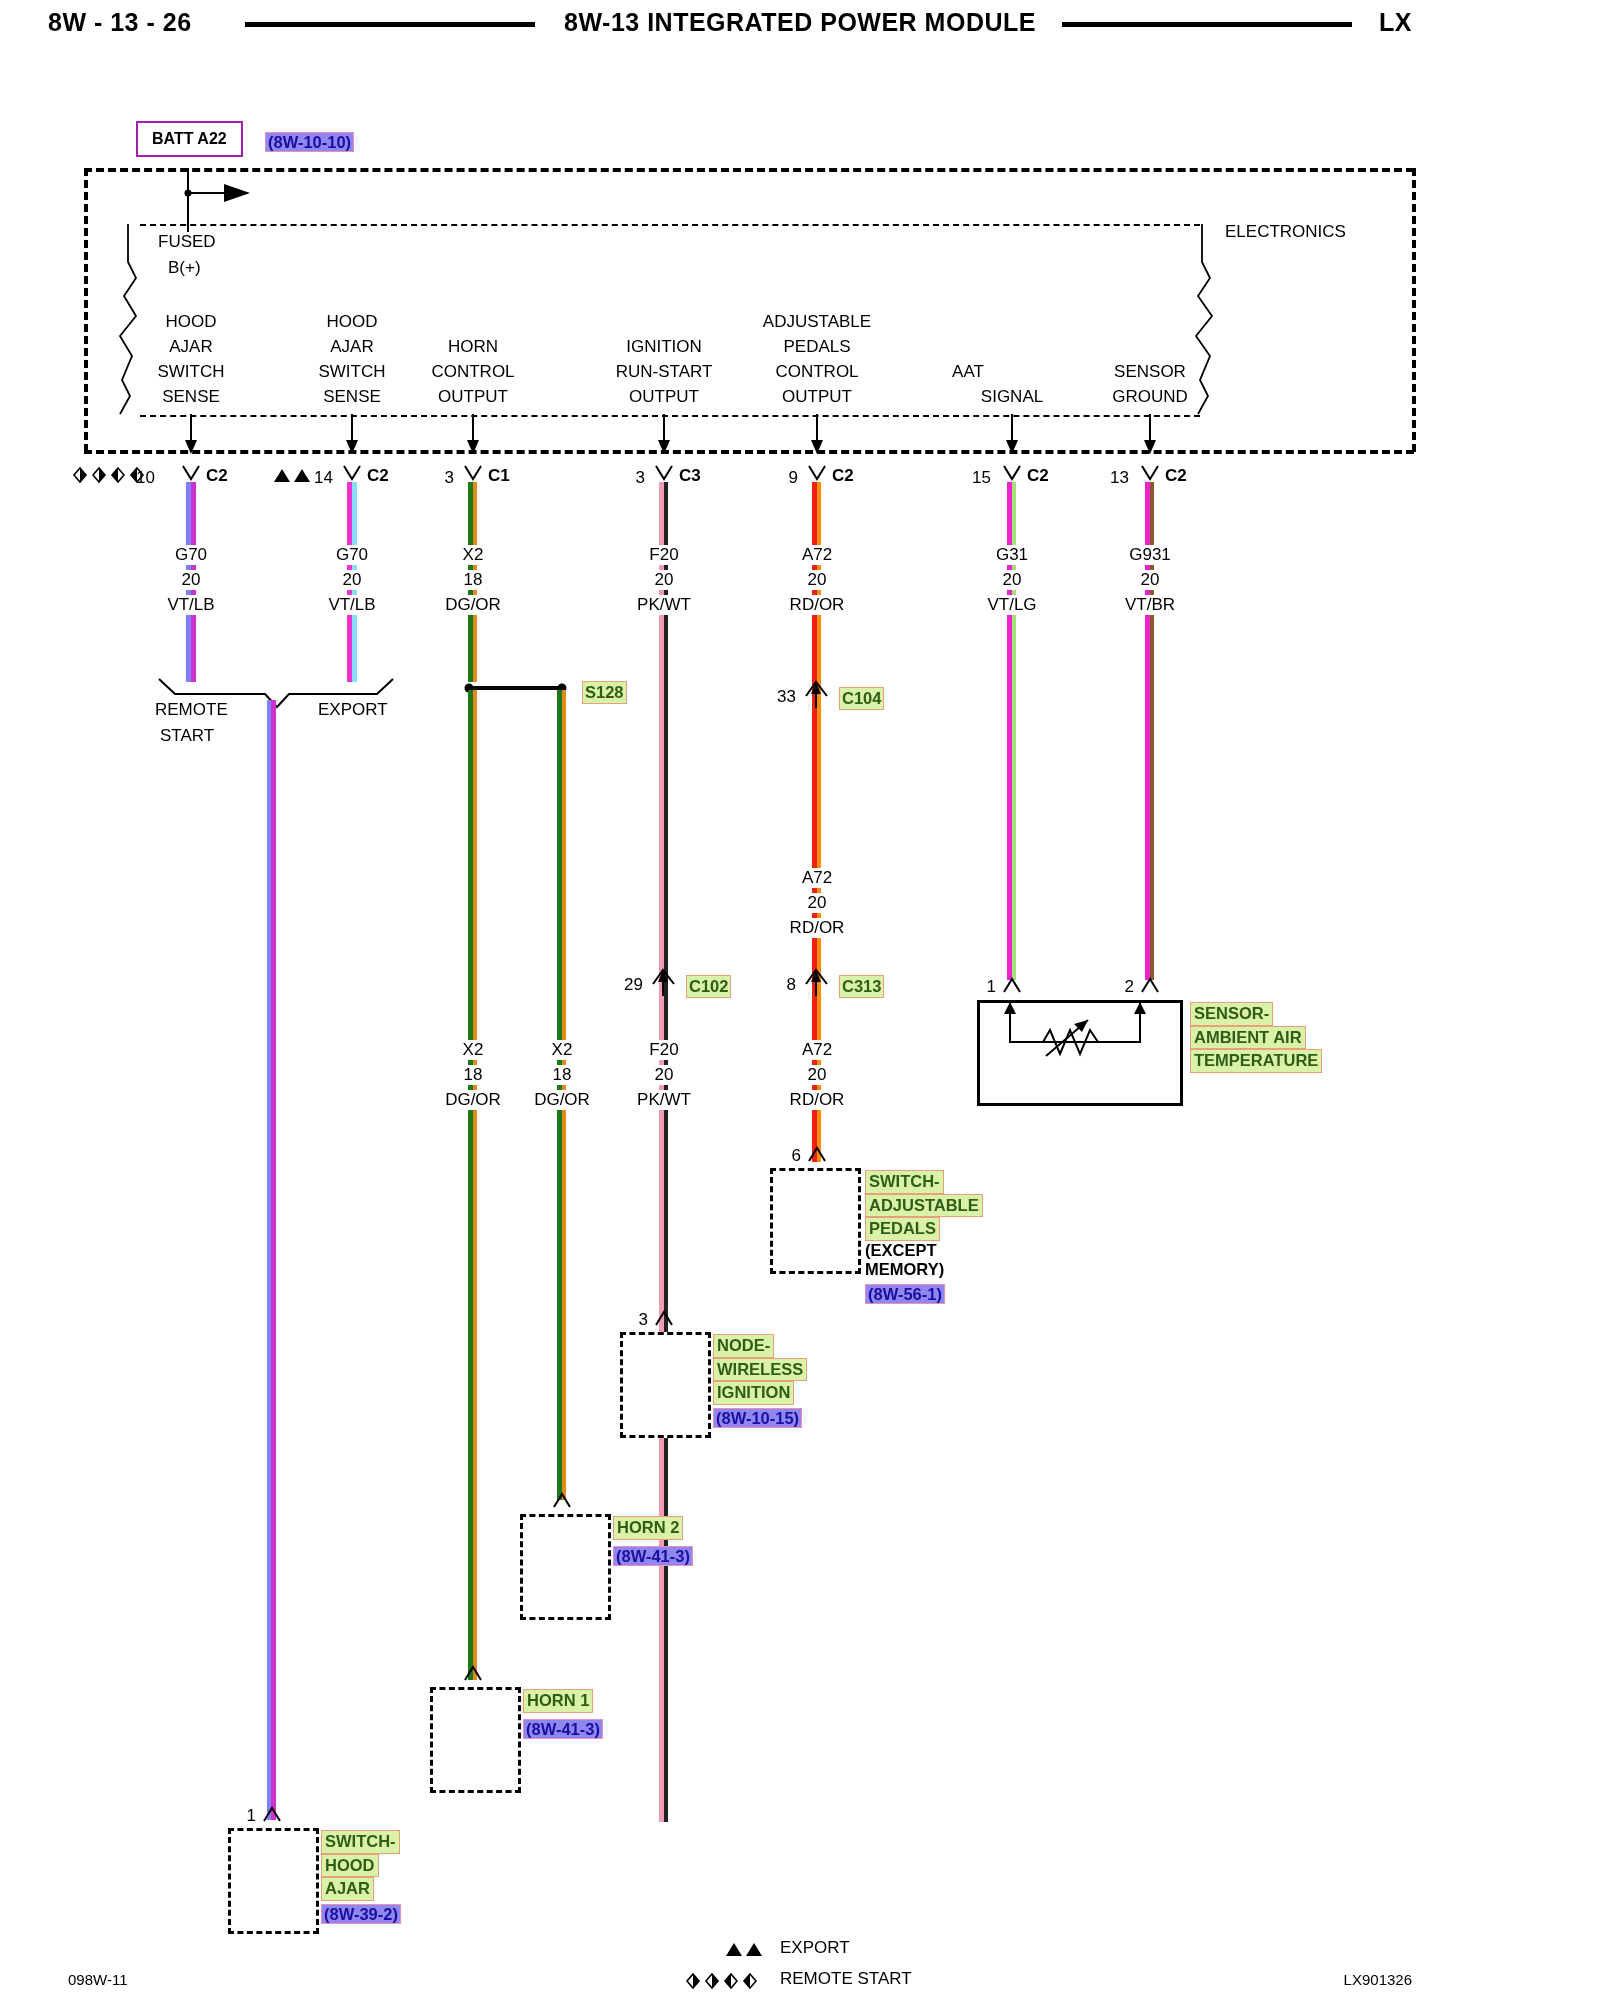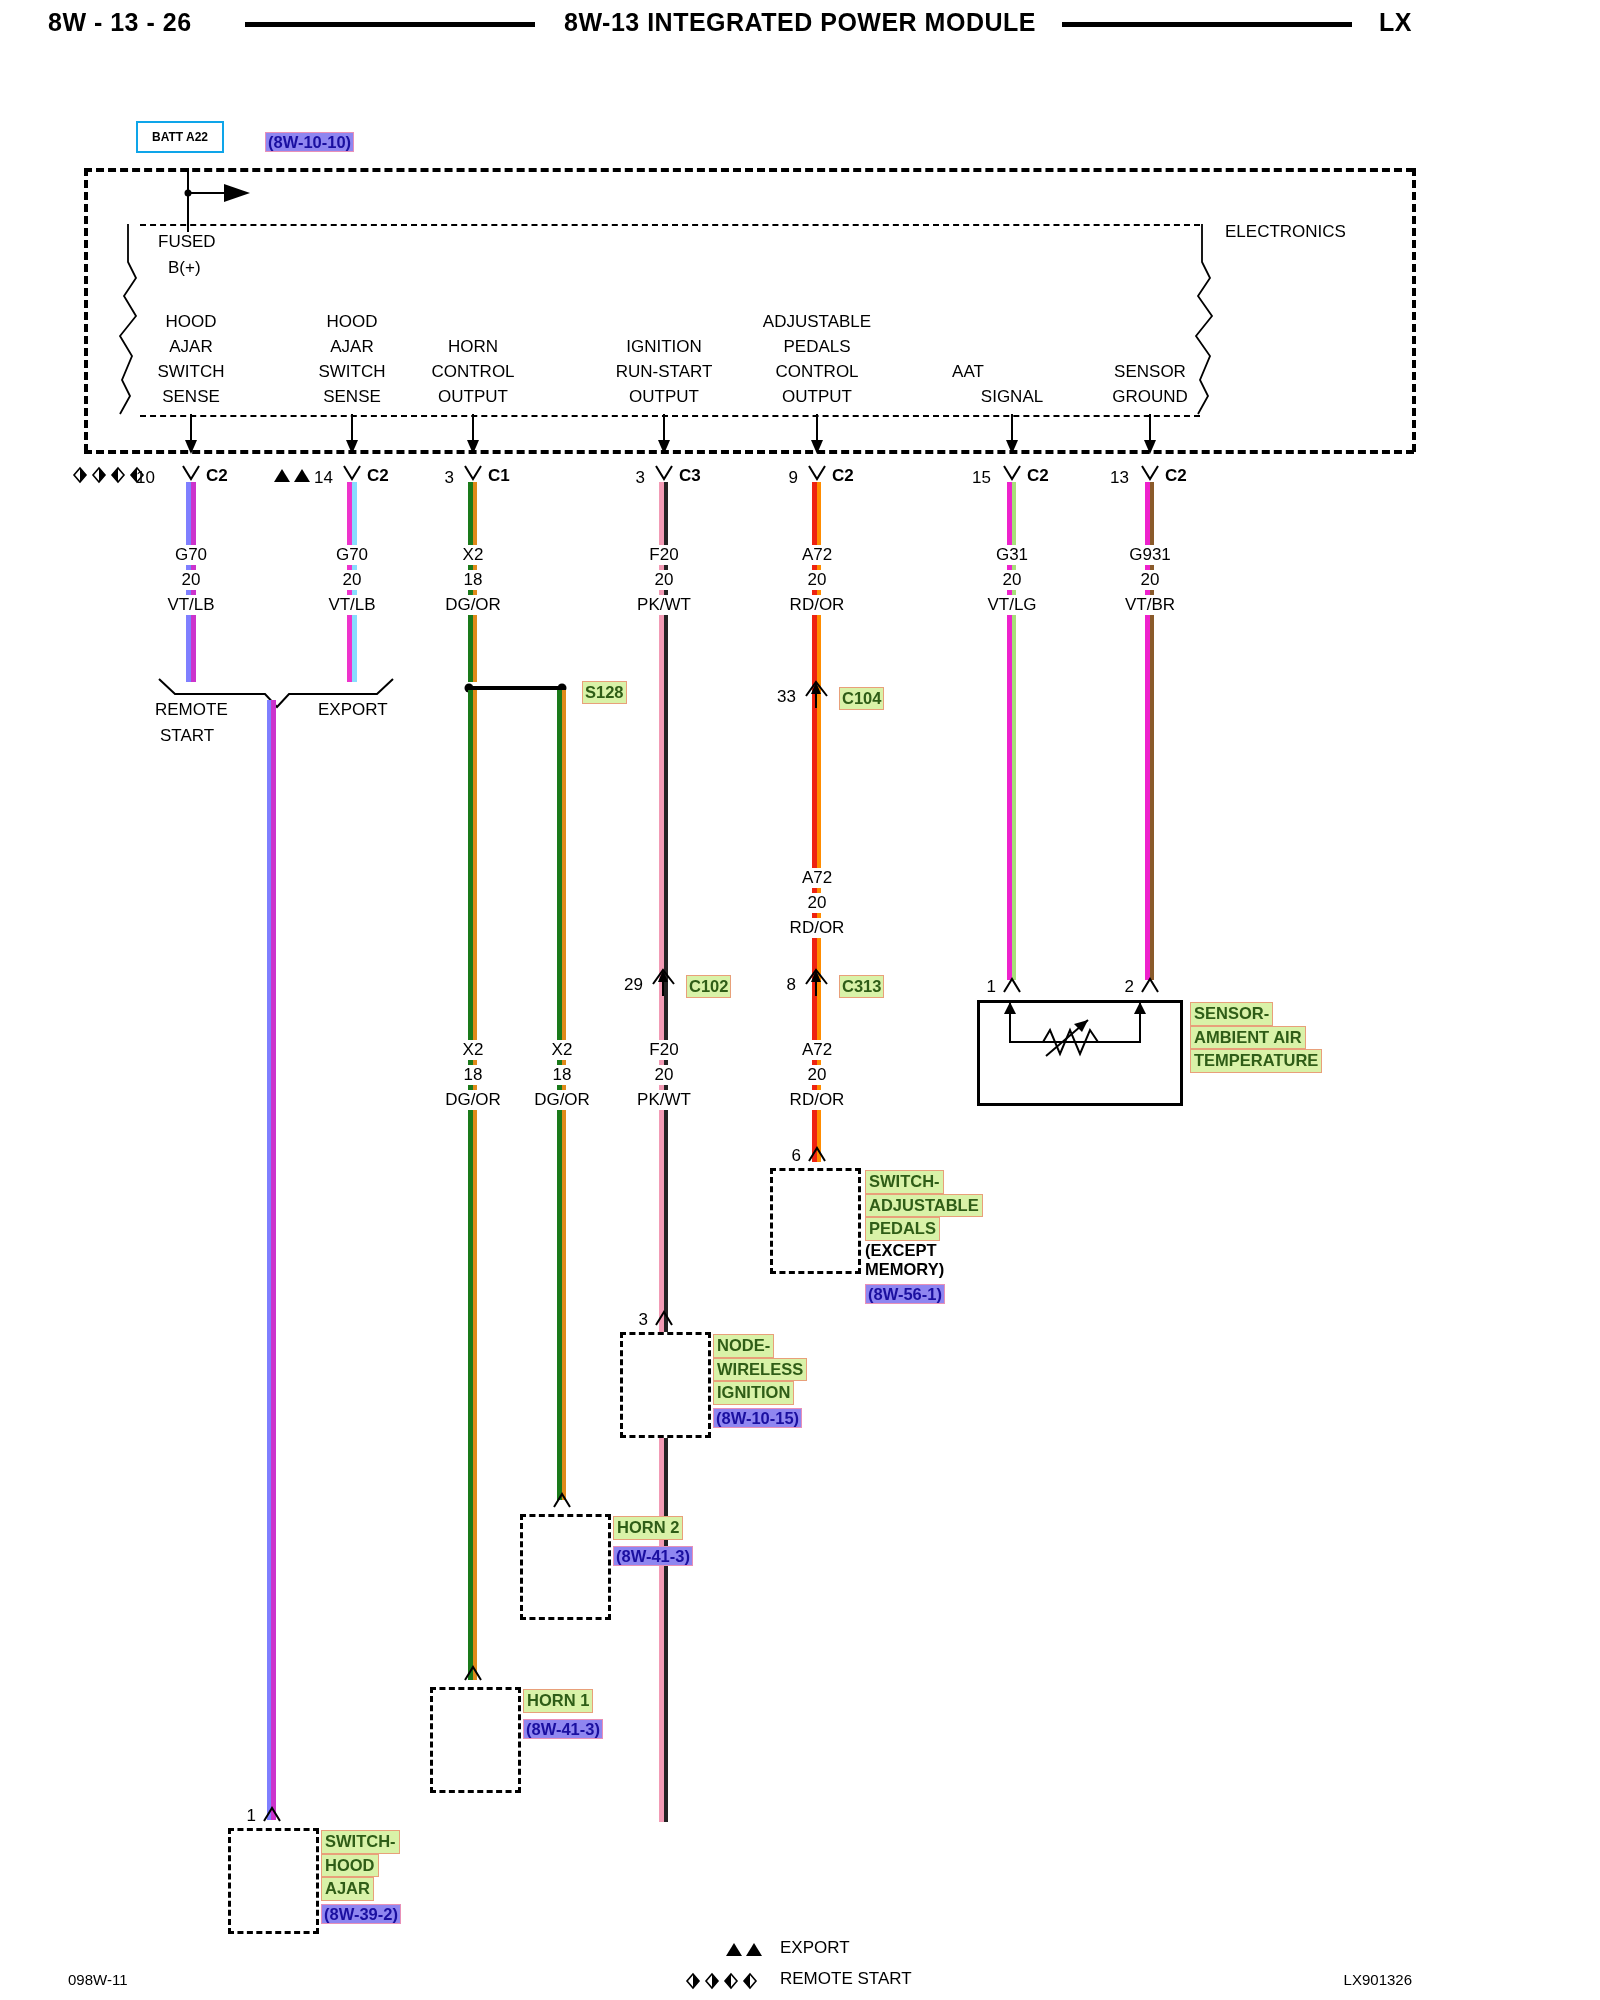--- a/index.html
+++ b/index.html
@@ -62,24 +62,24 @@
     font-size:16.5px;
     line-height:18px;
     padding:0px 2px;
     display:inline-block;
     white-space:nowrap;
   }
   .plain-bold{font-size:16.5px;font-weight:bold;line-height:19.5px;white-space:nowrap;}
 
   
   .batt-box{
-    border:2px solid #0ea5e9;
+    border:2px solid #a21caf;
     background:#fff;
     font-weight:bold;
-    font-size:12px;
+    font-size:16px;
     padding:7px 14px;
     white-space:nowrap;
   }
 
   
   .dash-h-thick{
     height:0;
     border-top:4px dashed #000;
   }
   .dash-v-thick{

